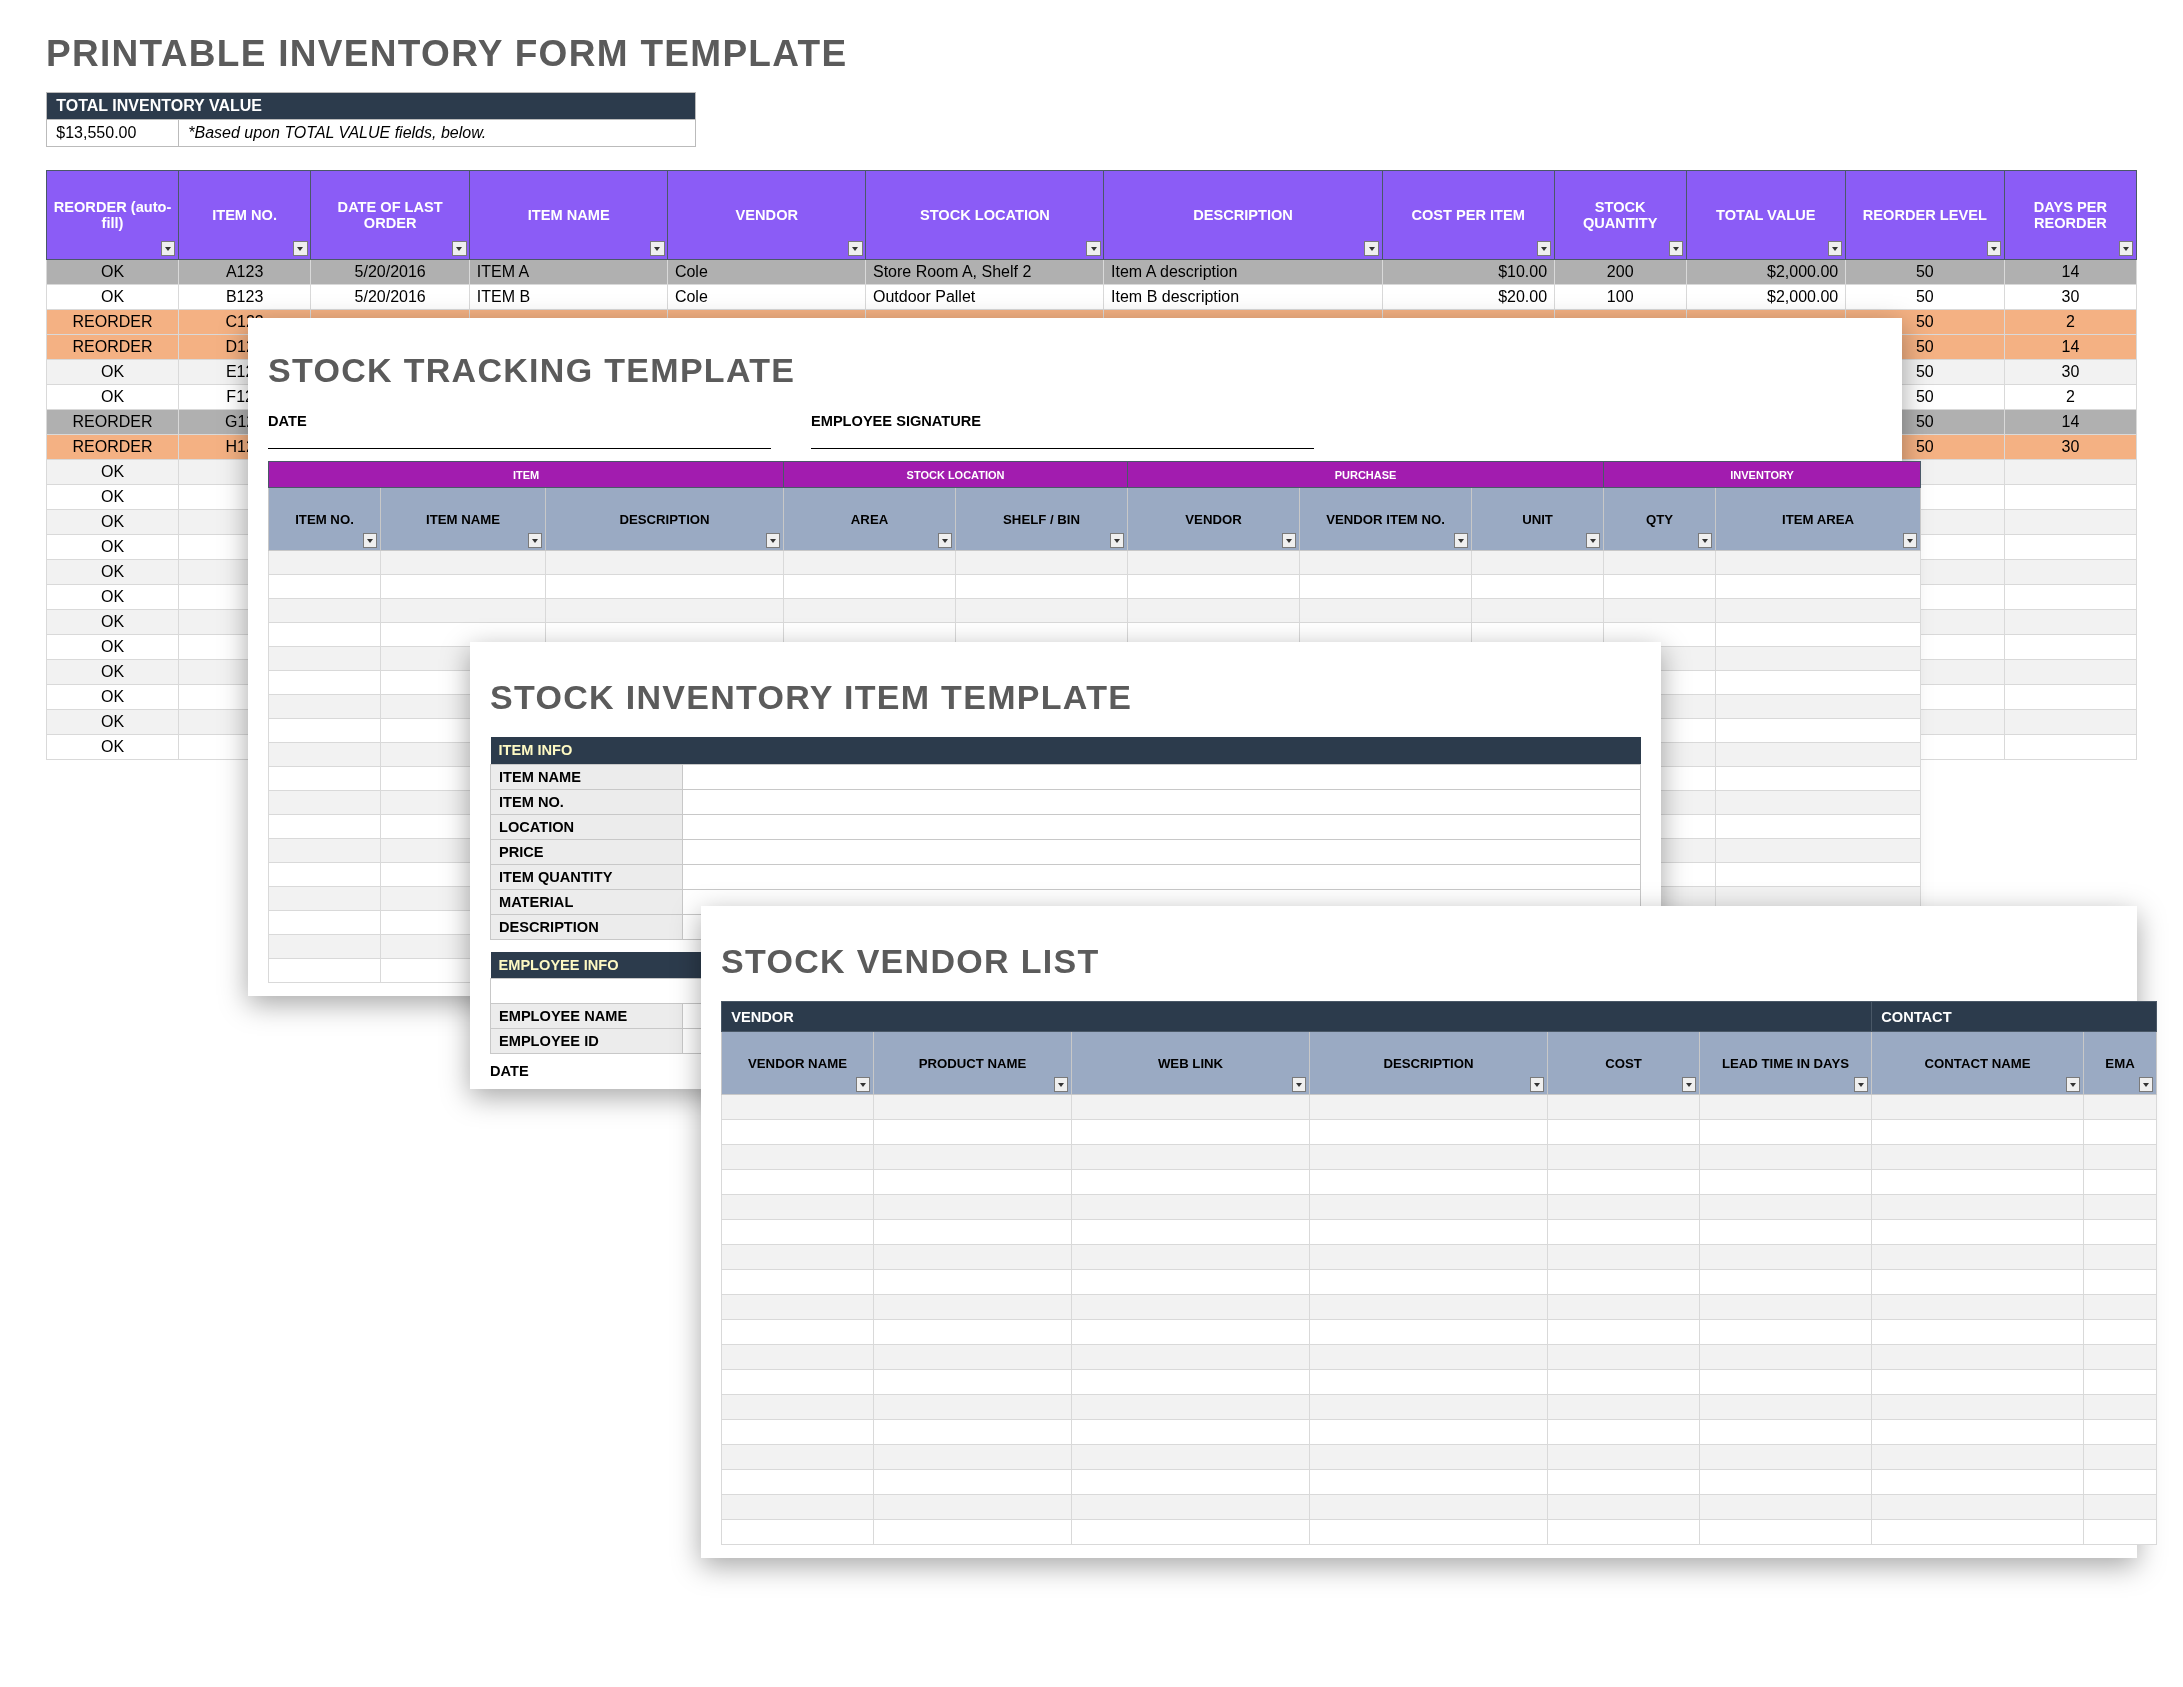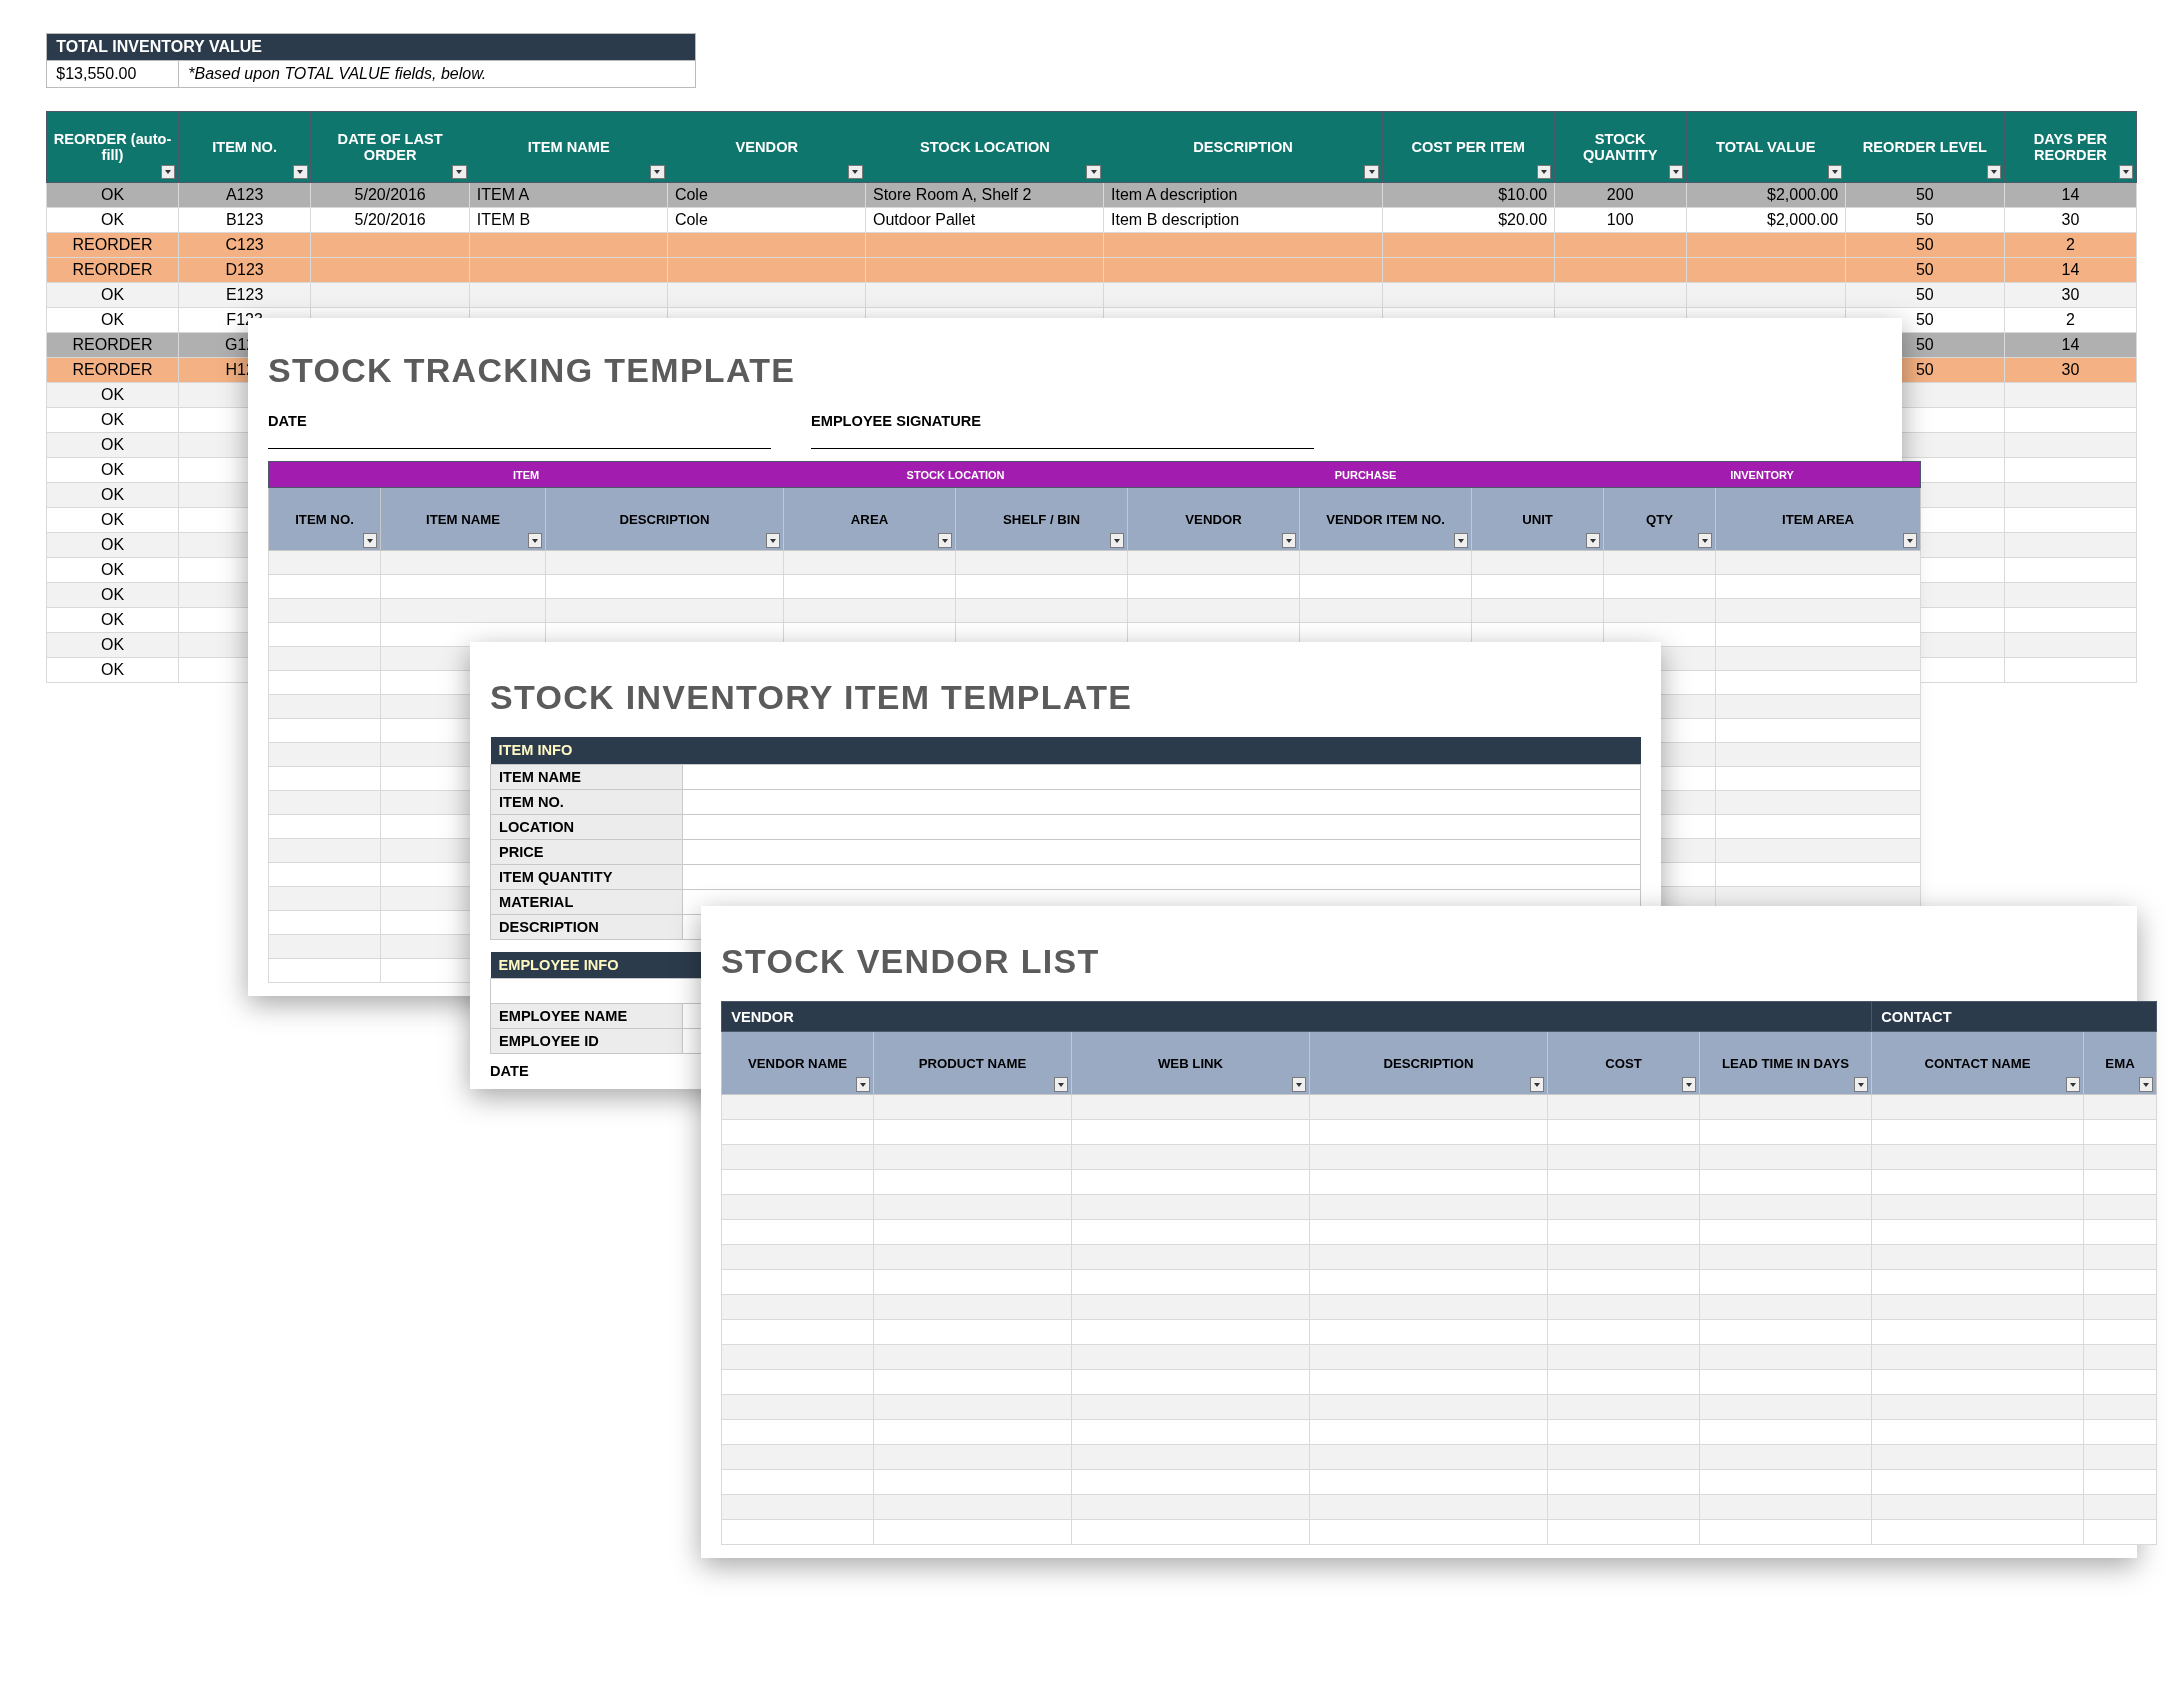--- a/index.html
+++ b/index.html
@@ -18,21 +18,21 @@
   }
   
   #p1 { left: 46px; top: 33px; width: 2091px; box-shadow:none;}
   #p1 .title { font-size: 37px; font-weight: bold; letter-spacing: 1.3px; color:#5b5b5b; margin-bottom: 16.5px; }
   #p1 .tiv-wrap { border:0.7px solid #bbb; display:inline-block; }
   #p1 .tiv-head { background:#2c3b4c; color:#fff; font-weight:bold; font-size:16px; padding:4px 9.3px; border-bottom:0.7px solid #bbb;}
   #p1 .tiv-body { display:flex; font-size:16px;}
   #p1 .tiv-body .val{ font-weight:normal; padding:4px 9.3px; border-right:0.7px solid #bbb; width:132px;}
   #p1 .tiv-body .note{ font-style:italic; padding:4px 9.3px; width:516px;}
   #p1 table { border-collapse: collapse; width: 100%; margin-top: 23px; table-layout:fixed;}
-  #p1 th { background:#0f766e; color:#fff; font-size:14.6px; font-weight:bold; padding:6.6px 2.6px; border:0.7px solid #4a5867; position:relative; vertical-align:middle; height:71px;}
+  #p1 th { background:#8b5cf6; color:#fff; font-size:14.6px; font-weight:bold; padding:6.6px 2.6px; border:0.7px solid #4a5867; position:relative; vertical-align:middle; height:89px;}
   #p1 th .dd{position:absolute; right:2.6px; bottom:2.6px;}
   #p1 td { border:0.7px solid #d9d9d9; font-size:16px; padding:2.6px 6.6px; height:25px; white-space:nowrap; overflow:hidden;}
   #p1 tbody tr:nth-child(odd) td{background:#f2f2f2;}
   #p1 tbody tr:nth-child(even) td{background:#fff;}
   #p1 .c-reo{text-align:center;}#p1 .c-item{text-align:center;}
   #p1 .c-date{text-align:center;}#p1 .c-cost{text-align:right;padding-left:8px;}
   #p1 .c-qty{text-align:center;}#p1 .c-tot{text-align:right;}
   #p1 .c-rl{text-align:center;}#p1 .c-dpr{text-align:center;}
   .st-grey td{background:#b0b0b0 !important;}
   .st-orange td{background:#f4b183 !important;}
@@ -70,20 +70,21 @@
   #p4 tbody tr:nth-child(odd) td{background:#f2f2f2;}
   #p4 tbody tr:nth-child(even) td{background:#fff;}
   
   .dd{display:inline-block;width:14.6px;height:14.6px;background:#efefef;border:0.7px solid #7a7a7a;}
   .dd::after{content:"";display:block;margin:4.6px auto 0;width:0;height:0;border-left:3.3px solid transparent;border-right:3.3px solid transparent;border-top:4.6px solid #333;}
 </style>
 </head>
 <body>
 
 <div id="p1" class="panel">
+  <div class="title">PRINTABLE INVENTORY FORM TEMPLATE</div>
   <div class="tiv-wrap">
     <div class="tiv-head">TOTAL INVENTORY VALUE</div>
     <div class="tiv-body">
       <div class="val">$13,550.00</div>
       <div class="note">*Based upon TOTAL VALUE fields, below.</div>
     </div>
   </div>
   <table>
     <colgroup>
       <col style="width:132px">

